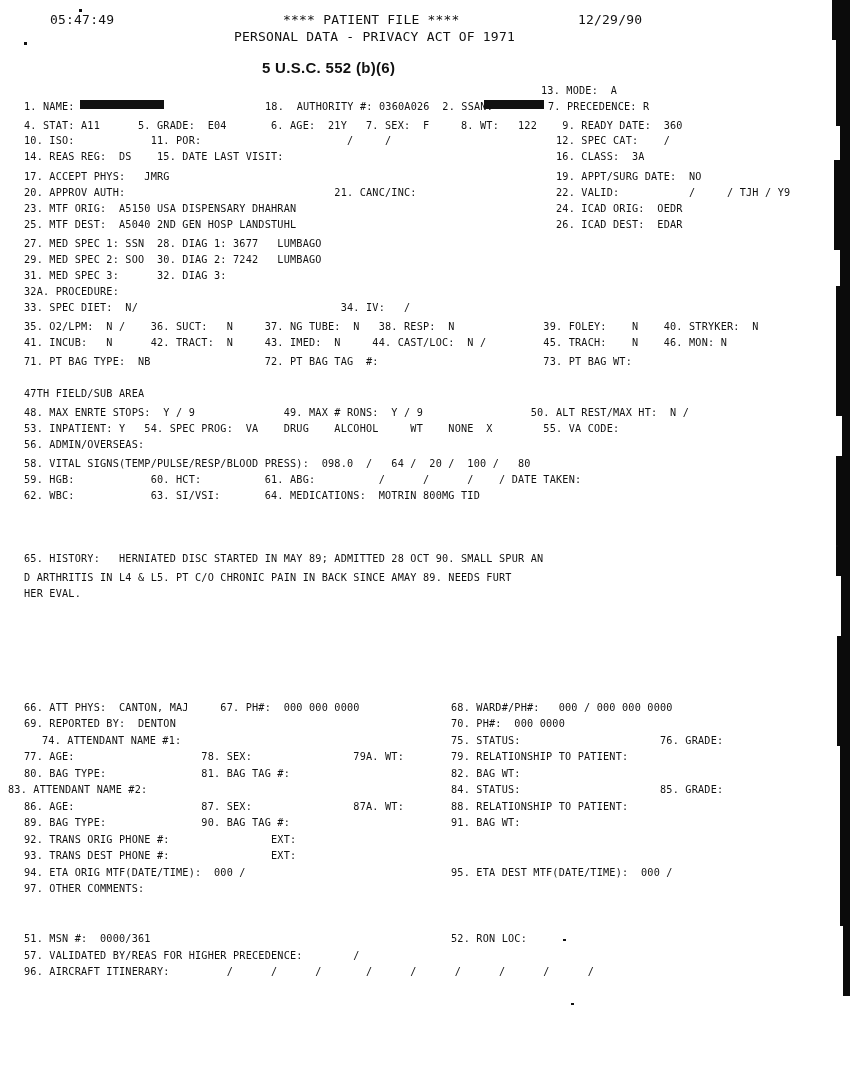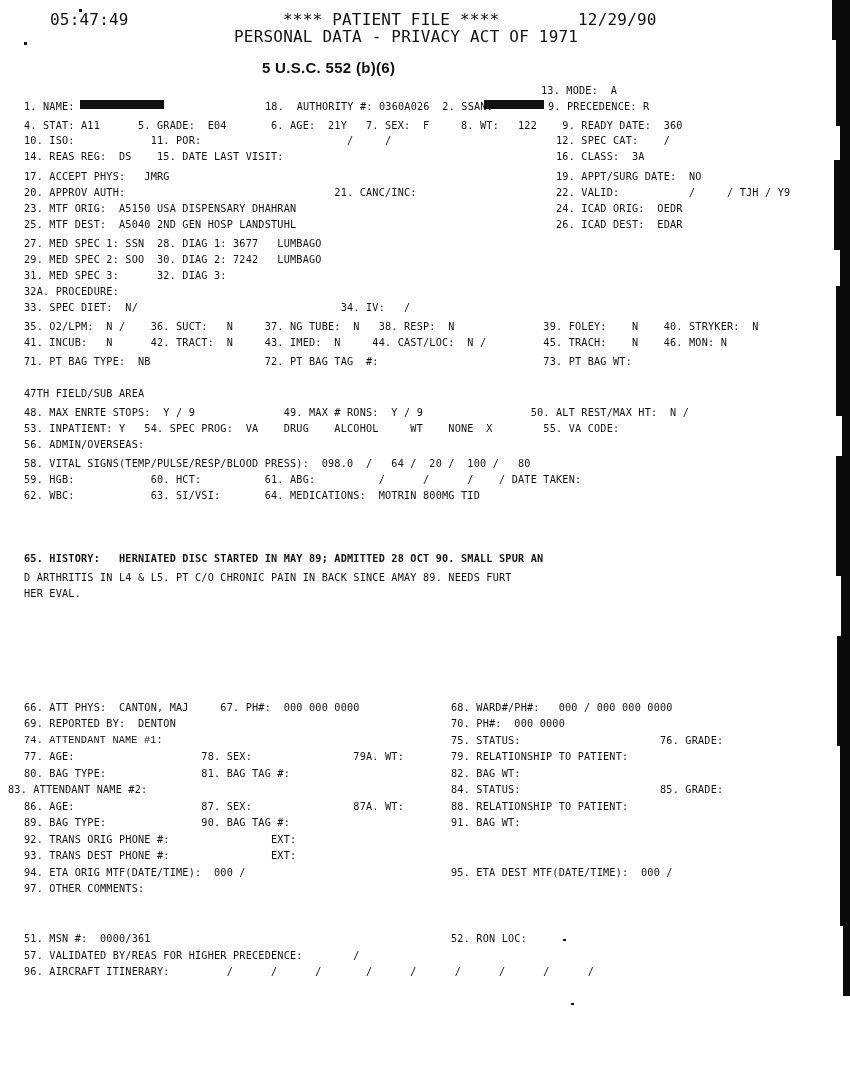--- a/index.html
+++ b/index.html
@@ -41,21 +41,21 @@
     position: absolute;
     white-space: pre;
   }
   .title-big {
     font-family: "Liberation Sans", sans-serif;
     font-size: 15px;
     font-weight: bold;
     letter-spacing: 0.3px;
   }
   .hdr {
-    font-size: 16px;
+    font-size: 13px;
   }
   .redact {
     display: inline-block;
     background: #111;
     height: 9px;
     vertical-align: -1px;
   }
   .r-name { width: 84px; }
   .r-ssan { width: 60px; }
   .tick {
@@ -96,21 +96,21 @@
     <div class="row hdr" style="left:578px;top:14px;">12/29/90</div>
     <div class="row hdr" style="left:234px;top:31px;">PERSONAL DATA - PRIVACY ACT OF 1971</div>
     <div class="row title-big" style="left:262px;top:62px;">5 U.S.C. 552 (b)(6)</div>
 
     <div class="row" style="left:541px;top:85px;">13. MODE:  A</div>
 
     <div class="row" style="left:24px;top:101px;">1. NAME:</div>
     <div class="redact r-name" style="position:absolute;left:80px;top:100px;"></div>
     <div class="row" style="left:265px;top:101px;">18.  AUTHORITY #: 0360A026  2. SSAN:</div>
     <div class="redact r-ssan" style="position:absolute;left:484px;top:100px;"></div>
-    <div class="row" style="left:548px;top:101px;">9. PRECEDENCE: R</div>
+    <div class="row" style="left:548px;top:101px;">7. PRECEDENCE: R</div>
 
     <div class="row" style="left:24px;top:120px;">4. STAT: A11      5. GRADE:  E04       6. AGE:  21Y   7. SEX:  F     8. WT:   122    9. READY DATE:  360</div>
     <div class="row" style="left:24px;top:135px;">10. ISO:            11. POR:                       /     /                          12. SPEC CAT:    /</div>
     <div class="row" style="left:24px;top:151px;">14. REAS REG:  DS    15. DATE LAST VISIT:                                           16. CLASS:  3A</div>
     <div class="row" style="left:24px;top:171px;">17. ACCEPT PHYS:   JMRG                                                             19. APPT/SURG DATE:  NO</div>
     <div class="row" style="left:24px;top:187px;">20. APPROV AUTH:                                 21. CANC/INC:                      22. VALID:           /     / TJH / Y9</div>
     <div class="row" style="left:24px;top:203px;">23. MTF ORIG:  A5150 USA DISPENSARY DHAHRAN                                         24. ICAD ORIG:  OEDR</div>
     <div class="row" style="left:24px;top:219px;">25. MTF DEST:  A5040 2ND GEN HOSP LANDSTUHL                                         26. ICAD DEST:  EDAR</div>
     <div class="row" style="left:24px;top:238px;">27. MED SPEC 1: SSN  28. DIAG 1: 3677   LUMBAGO</div>
     <div class="row" style="left:24px;top:254px;">29. MED SPEC 2: SOO  30. DIAG 2: 7242   LUMBAGO</div>
@@ -121,29 +121,29 @@
     <div class="row" style="left:24px;top:337px;">41. INCUB:   N      42. TRACT:  N     43. IMED:  N     44. CAST/LOC:  N /         45. TRACH:    N    46. MON: N</div>
     <div class="row" style="left:24px;top:356px;">71. PT BAG TYPE:  NB                  72. PT BAG TAG  #:                          73. PT BAG WT:</div>
     <div class="row" style="left:24px;top:388px;">47TH FIELD/SUB AREA</div>
     <div class="row" style="left:24px;top:407px;">48. MAX ENRTE STOPS:  Y / 9              49. MAX # RONS:  Y / 9                 50. ALT REST/MAX HT:  N /</div>
     <div class="row" style="left:24px;top:423px;">53. INPATIENT: Y   54. SPEC PROG:  VA    DRUG    ALCOHOL     WT    NONE  X        55. VA CODE:</div>
     <div class="row" style="left:24px;top:439px;">56. ADMIN/OVERSEAS:</div>
     <div class="row" style="left:24px;top:458px;">58. VITAL SIGNS(TEMP/PULSE/RESP/BLOOD PRESS):  098.0  /   64 /  20 /  100 /   80</div>
     <div class="row" style="left:24px;top:474px;">59. HGB:            60. HCT:          61. ABG:          /      /      /    / DATE TAKEN:</div>
     <div class="row" style="left:24px;top:490px;">62. WBC:            63. SI/VSI:       64. MEDICATIONS:  MOTRIN 800MG TID</div>
 
-    <div class="row" style="left:24px;top:553px;font-weight:bold;">65. HISTORY:   HERNIATED DISC STARTED IN MAY 89; ADMITTED 28 OCT 90. SMALL SPUR AN</div>
+    <div class="row" style="left:24px;top:553px;">65. HISTORY:   HERNIATED DISC STARTED IN MAY 89; ADMITTED 28 OCT 90. SMALL SPUR AN</div>
     <div class="row" style="left:24px;top:572px;">D ARTHRITIS IN L4 &amp; L5. PT C/O CHRONIC PAIN IN BACK SINCE AMAY 89. NEEDS FURT</div>
     <div class="row" style="left:24px;top:588px;">HER EVAL.</div>
 
     <div class="row" style="left:24px;top:702px;">66. ATT PHYS:  CANTON, MAJ     67. PH#:  000 000 0000</div>
     <div class="row" style="left:451px;top:702px;">68. WARD#/PH#:   000 / 000 000 0000</div>
     <div class="row" style="left:24px;top:718px;">69. REPORTED BY:  DENTON</div>
     <div class="row" style="left:451px;top:718px;">70. PH#:  000 0000</div>
-    <div class="row" style="left:24px;top:735px;font-family:Liberation Mono, monospace;">74. ATTENDANT NAME #1:</div>
+    <div class="row" style="left:42px;top:735px;">74. ATTENDANT NAME #1:</div>
     <div class="row" style="left:451px;top:735px;">75. STATUS:                      76. GRADE:</div>
     <div class="row" style="left:24px;top:751px;">77. AGE:                    78. SEX:                79A. WT:</div>
     <div class="row" style="left:451px;top:751px;">79. RELATIONSHIP TO PATIENT:</div>
     <div class="row" style="left:24px;top:768px;">80. BAG TYPE:               81. BAG TAG #:</div>
     <div class="row" style="left:451px;top:768px;">82. BAG WT:</div>
     <div class="row" style="left:8px;top:784px;text-align:right;">83. ATTENDANT NAME #2:</div>
     <div class="row" style="left:451px;top:784px;">84. STATUS:                      85. GRADE:</div>
     <div class="row" style="left:24px;top:801px;">86. AGE:                    87. SEX:                87A. WT:</div>
     <div class="row" style="left:451px;top:801px;">88. RELATIONSHIP TO PATIENT:</div>
     <div class="row" style="left:24px;top:817px;">89. BAG TYPE:               90. BAG TAG #:</div>

